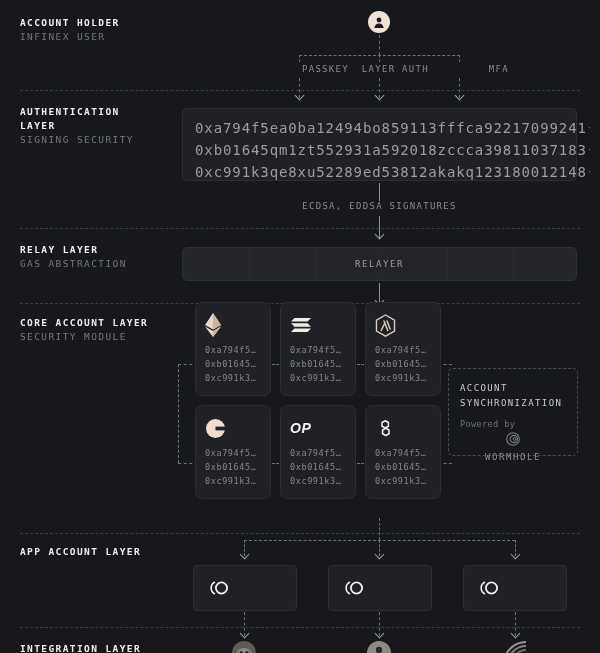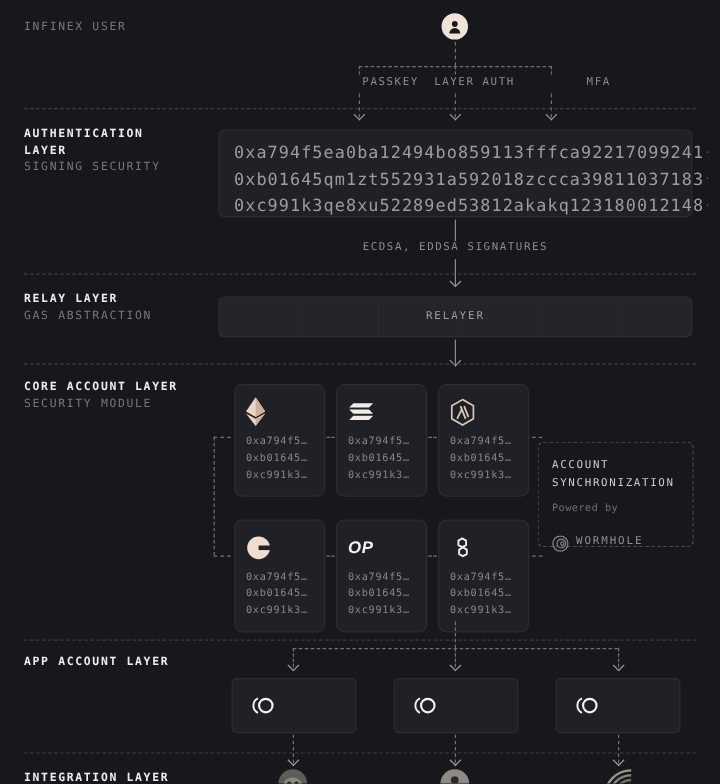--- a/index.html
+++ b/index.html
@@ -165,25 +165,25 @@
     color: #8a8c92;
     font-size: 9px;
     letter-spacing: 1.3px;
     white-space: nowrap;
   }
 
   
   .chain-grid {
     position: absolute;
     left: 195px;
-    top: 320px;
+    top: 302px;
     display: grid;
     grid-template-columns: repeat(3, 76px);
     grid-template-rows: repeat(2, 94px);
-    gap: 19px 9px;
+    gap: 9px 9px;
   }
   .chain-card {
     background: #202126;
     border: 1px solid #2b2d33;
     border-radius: 7px;
     padding: 10px 9px 9px 9px;
     display: flex;
     flex-direction: column;
   }
   .chain-logo {
@@ -227,23 +227,24 @@
     white-space: pre-line;
   }
   .sync-powered {
     color: #6e7077;
     font-size: 8.5px;
     letter-spacing: 0.4px;
     margin-top: 8px;
   }
   .sync-brand-row {
     display: flex;
-    align-items: flex-start;
+    align-items: center;
     gap: 6px;
-    margin-top: 17px;
+    margin-top: 3px;
+    flex-direction: column;
   }
   .sync-brand {
     color: #8e9096;
     font-size: 9px;
     letter-spacing: 1.6px;
   }
 
   
   .app-card {
     position: absolute;
@@ -266,20 +267,21 @@
     height: 26px;
     overflow: hidden;
   }
 </style>
 </head>
 <body>
 
 <div id="diagram">
 
   <div class="layer-label" style="top:16px;">
+    <div class="layer-title">ACCOUNT HOLDER</div>
     <div class="layer-sub">INFINEX USER</div>
   </div>
 
   <div class="avatar" style="left:368px; top:11px;">
     <svg width="14" height="14" viewBox="0 0 14 14">
       <circle cx="7" cy="5" r="2.4" fill="#17181c"></circle>
       <path d="M2.4 13 a4.6 4.6 0 0 1 9.2 0 z" fill="#17181c"></path>
     </svg>
   </div>
 

